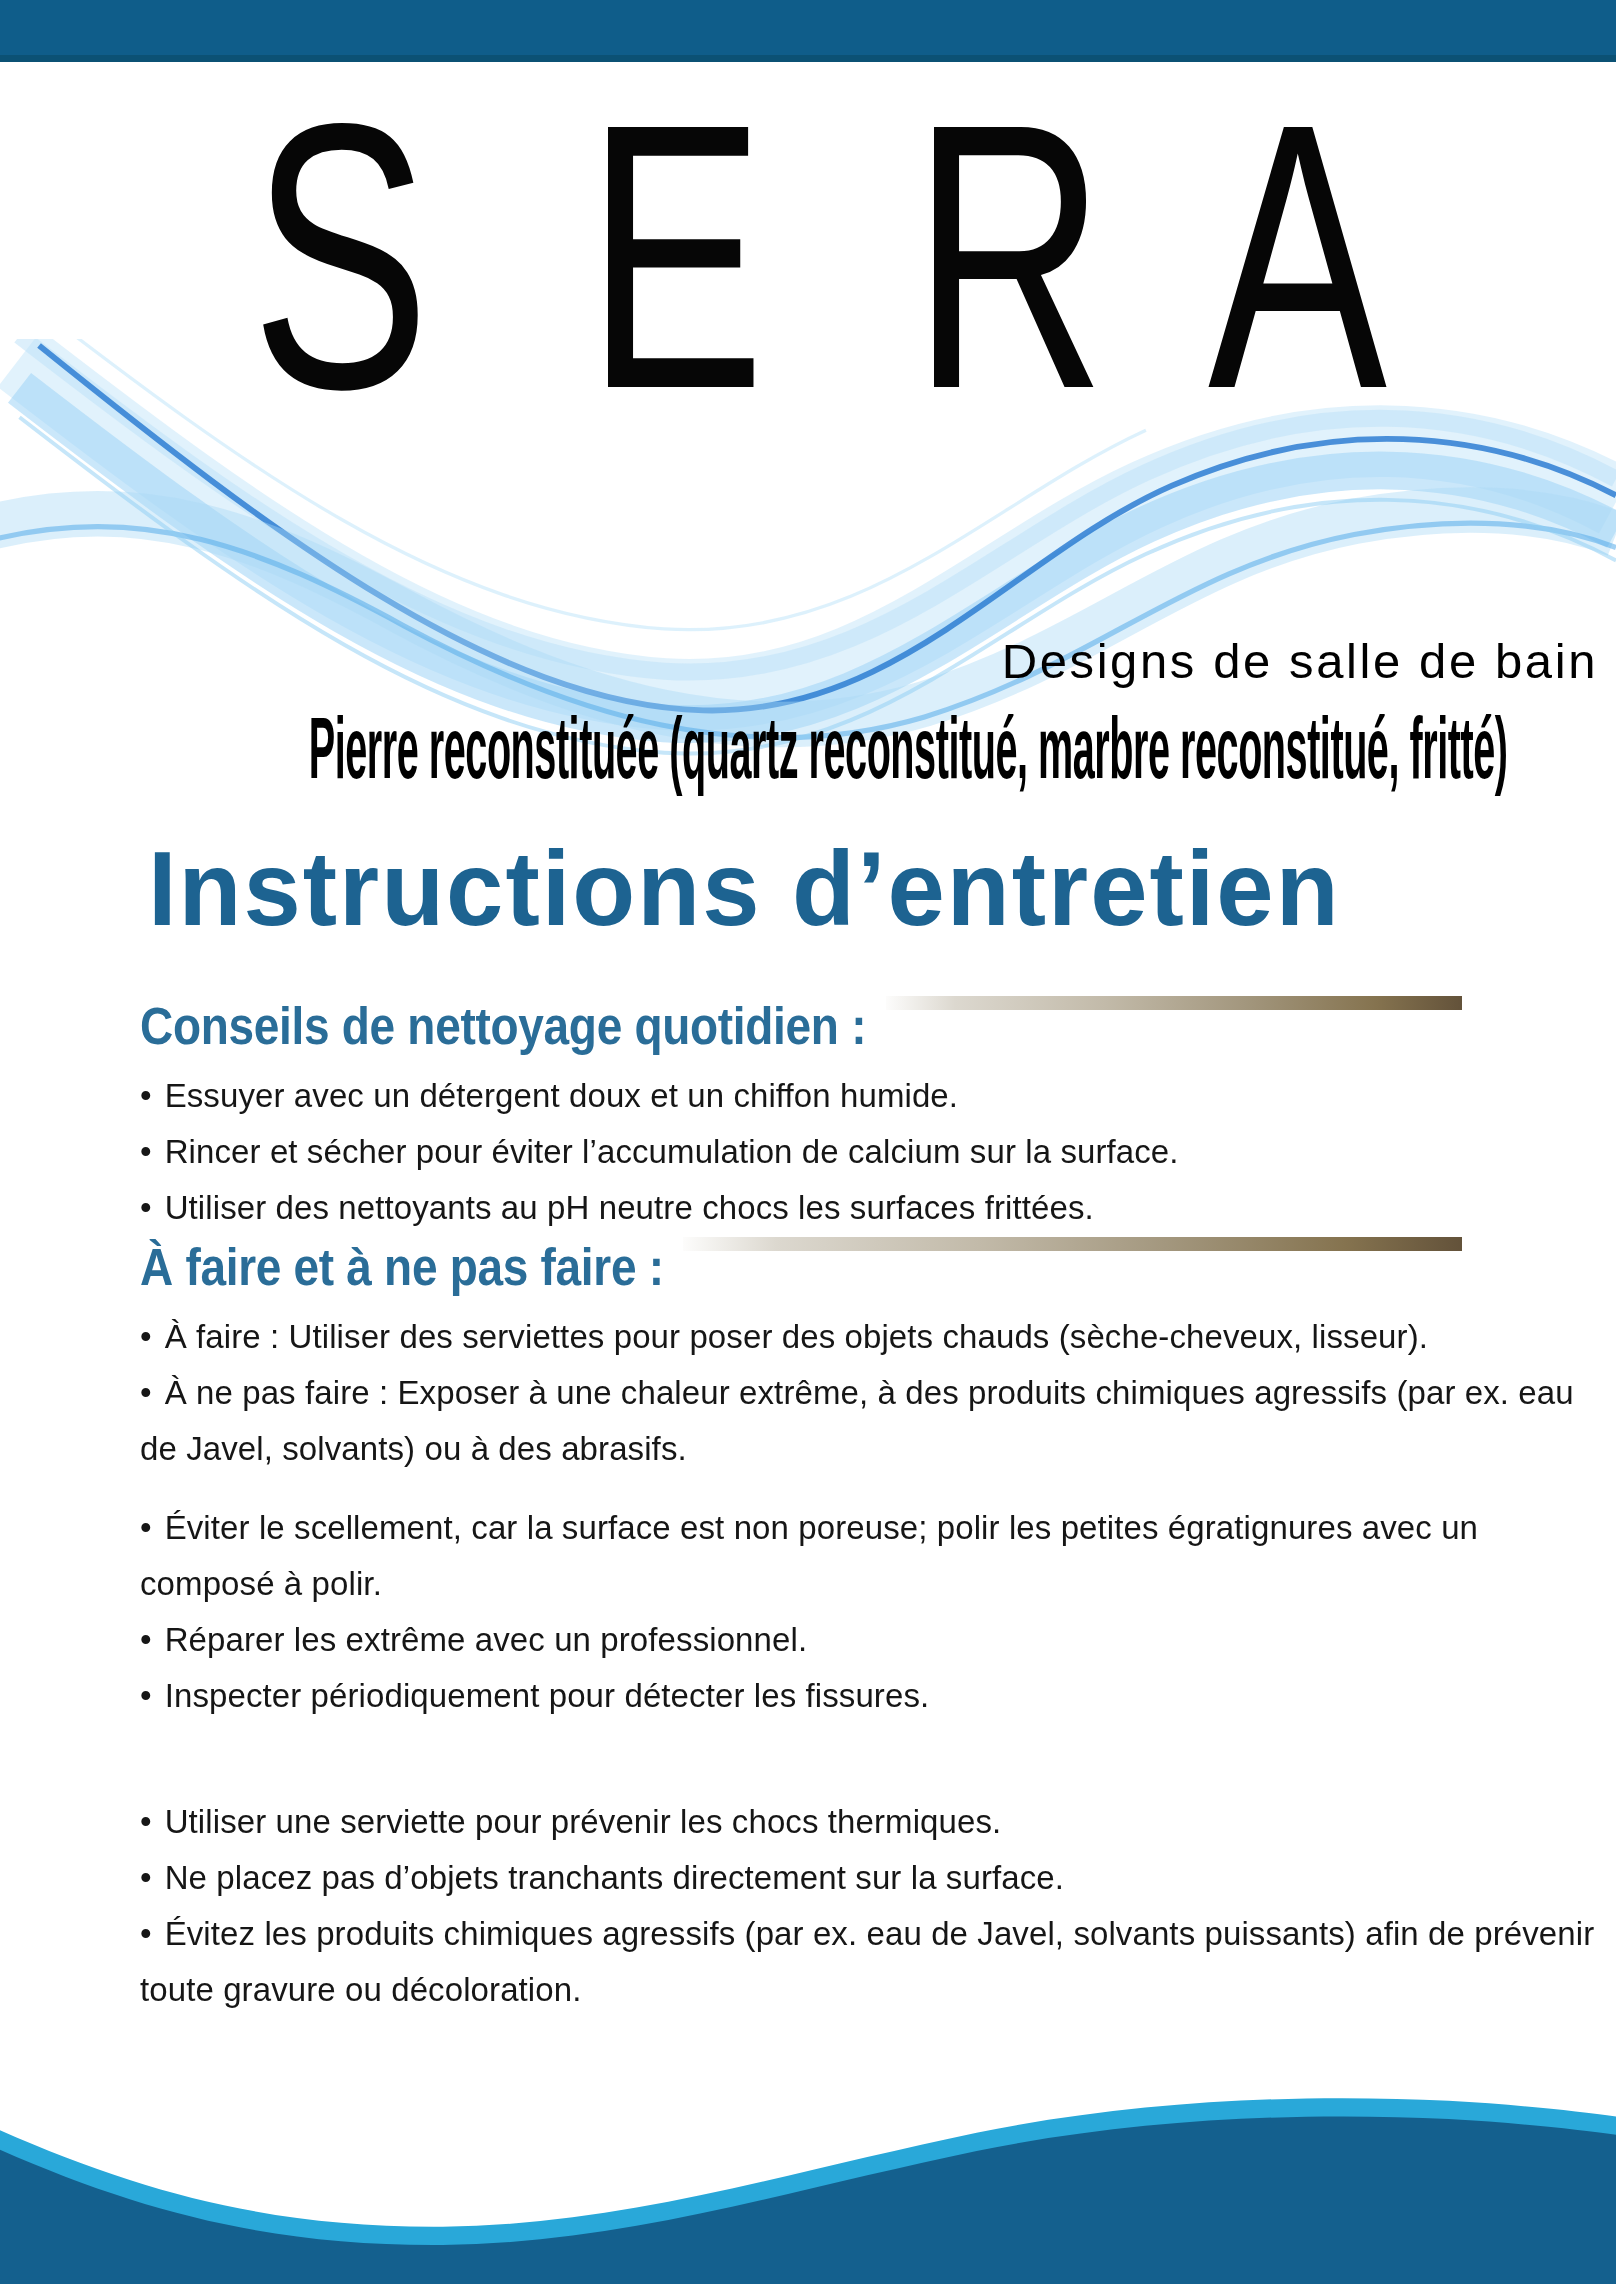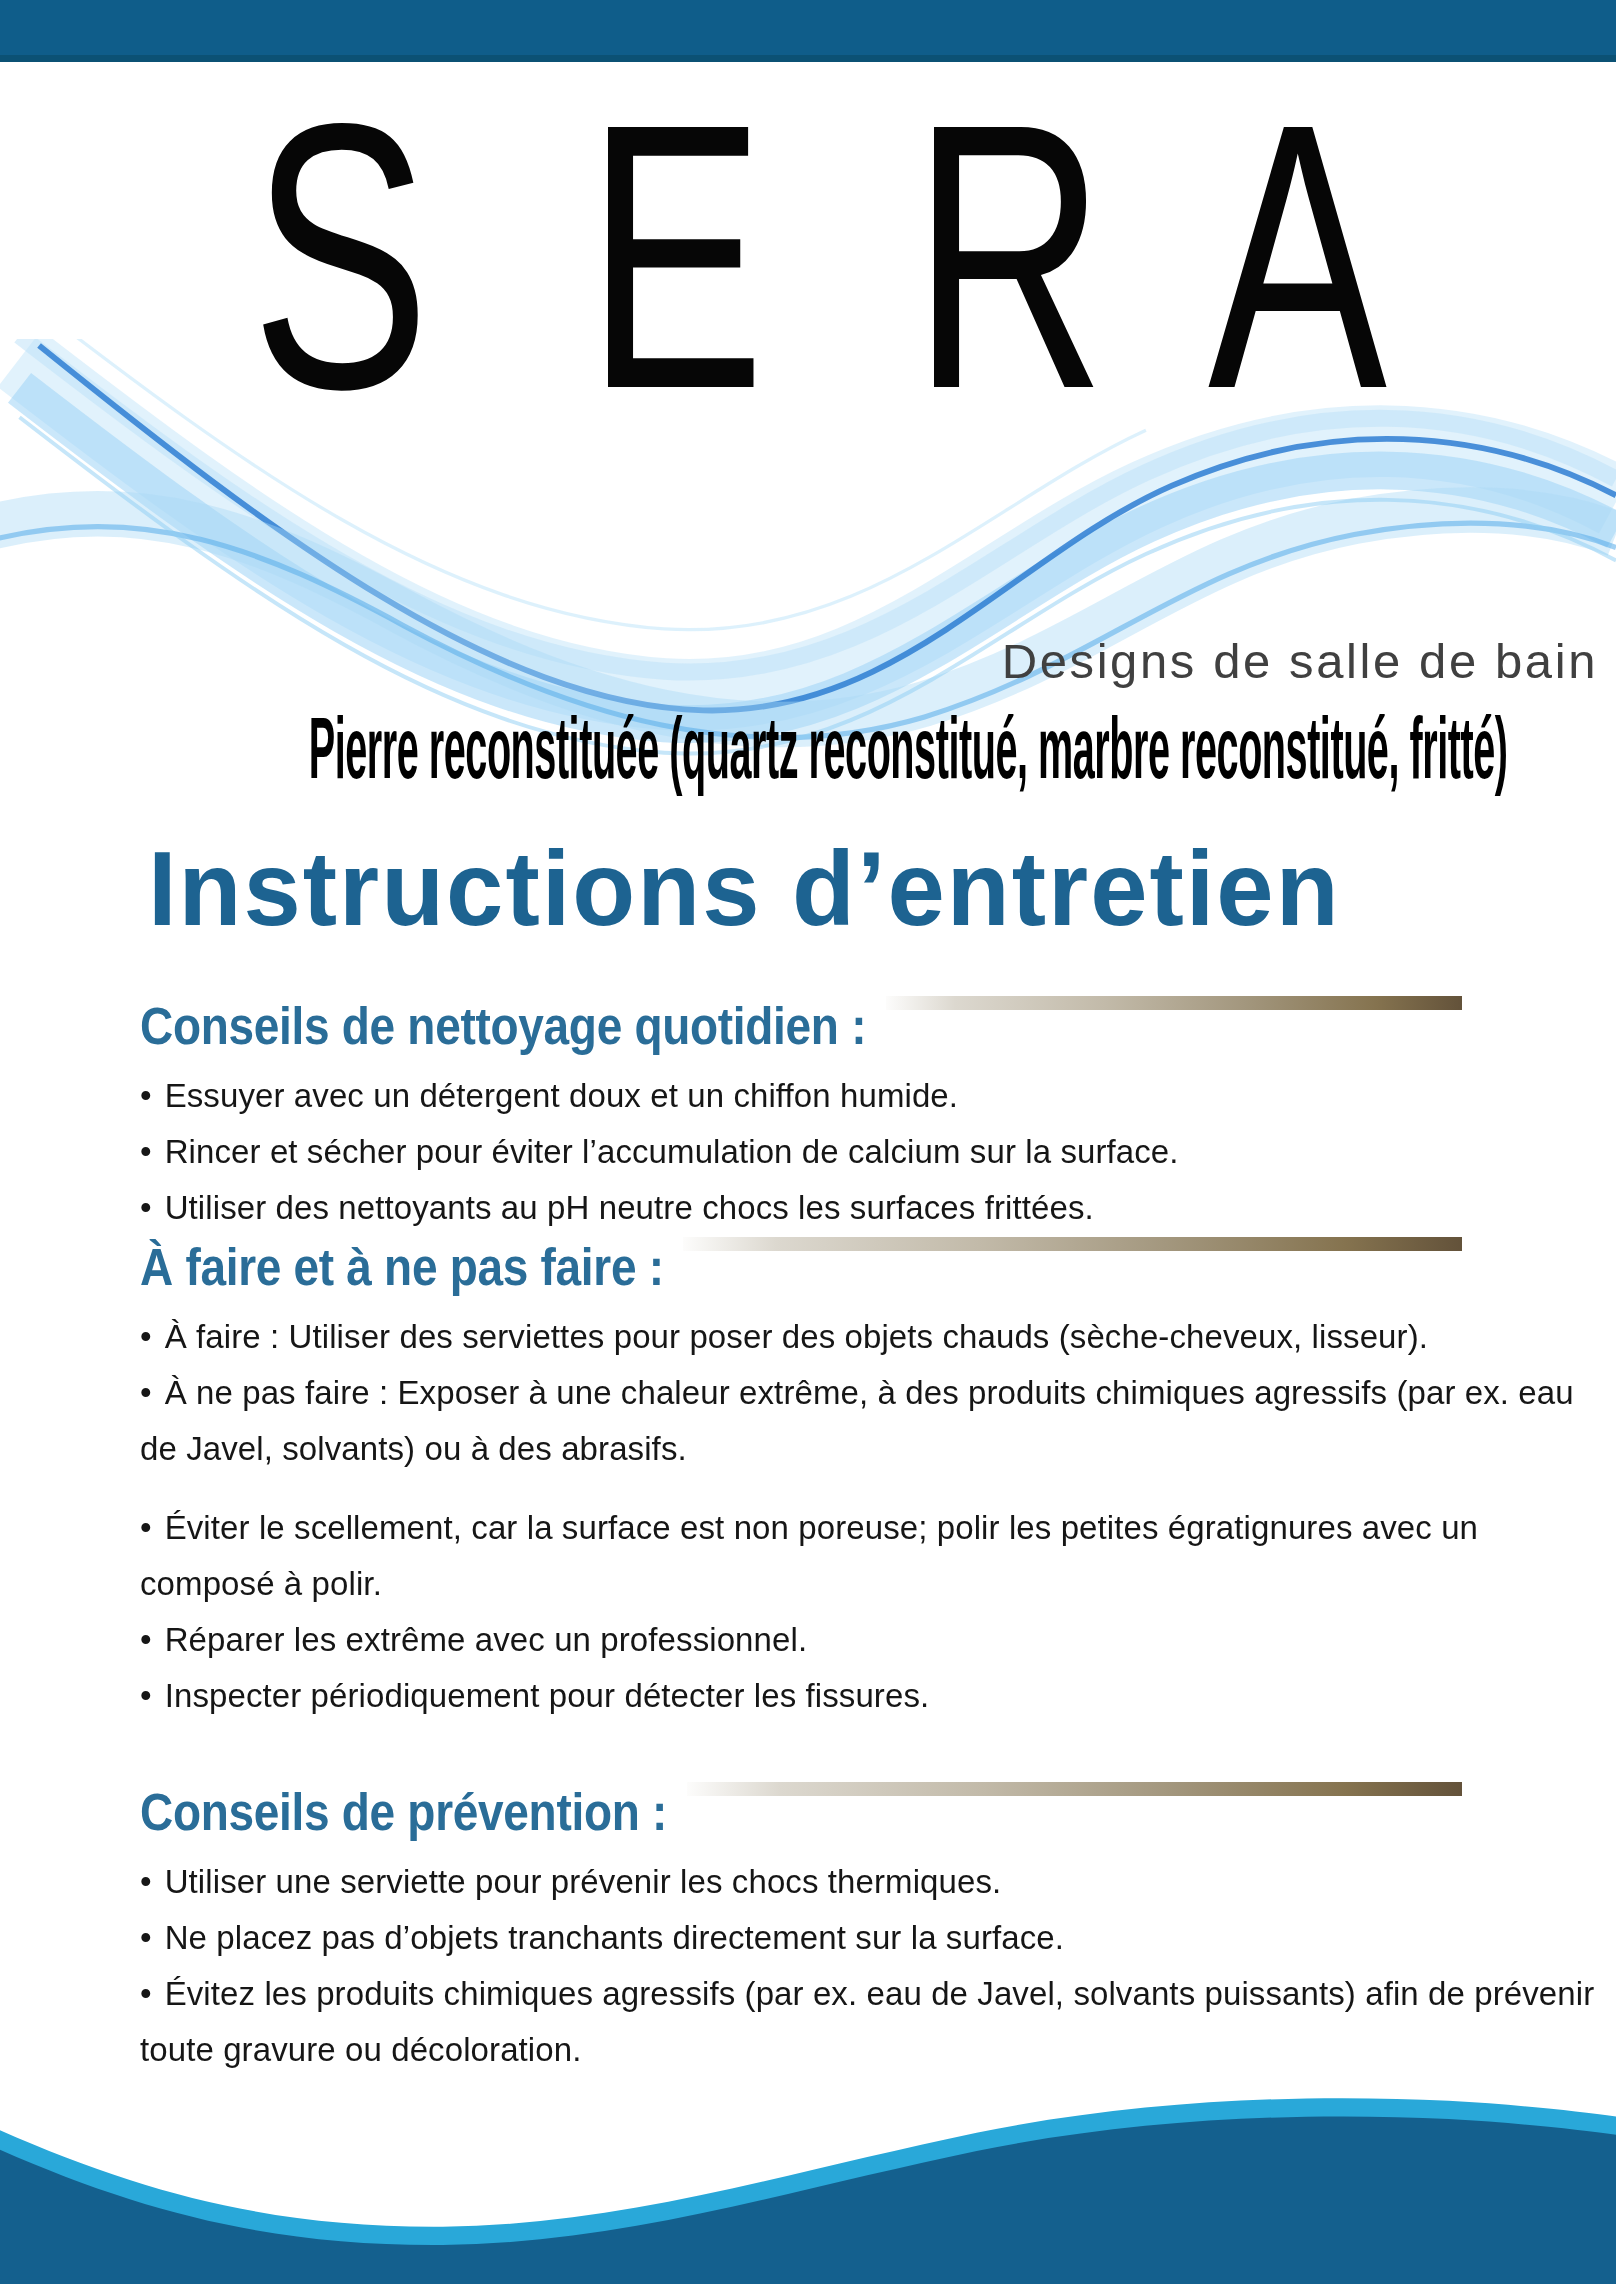--- a/index.html
+++ b/index.html
@@ -21,21 +21,21 @@
   }
   .logo-letter.l1{left:0;}
   .logo-letter.l2{left:335px;}
   .logo-letter.l3{left:661px;}
   .logo-letter.l4{left:957px;}
   
   .wave-svg{position:absolute;top:339px;left:0;width:1616px;height:430px;}
   
   .tagline{
     position:absolute;top:633px;right:18px;
-    font-size:49px;letter-spacing:2.6px;color:#404040;font-weight:400;
+    font-size:49px;letter-spacing:2.6px;color:#000000;font-weight:400;
     white-space:nowrap;
   }
   
   .headline-wrap{position:absolute;top:698px;left:0;width:100%;text-align:right;}
   .headline{
     display:inline-block;white-space:nowrap;
     font-size:60px;font-weight:700;color:#000;
     transform:scale(0.66,1.45);transform-origin:top center;
     letter-spacing:-0.7px;
   }
@@ -126,24 +126,20 @@
 
   <div class="section sec-3">
     <div class="bullets">
       <div class="bullet"><span class="marker">•</span><span>Éviter le scellement, car la surface est non poreuse; polir les petites égratignures avec un composé à polir.</span></div>
       <div class="bullet"><span class="marker">•</span><span>Réparer les extrême avec un professionnel.</span></div>
       <div class="bullet"><span class="marker">•</span><span>Inspecter périodiquement pour détecter les fissures.</span></div>
     </div>
   </div>
 
   <div class="section sec-4">
-    <div class="section-head">
-      <span class="section-heading">Conseils de prévention :</span>
-      <span class="divider-bar"></span>
-    </div>
     <div class="bullets">
       <div class="bullet"><span class="marker">•</span><span>Utiliser une serviette pour prévenir les chocs thermiques.</span></div>
       <div class="bullet"><span class="marker">•</span><span>Ne placez pas d’objets tranchants directement sur la surface.</span></div>
       <div class="bullet"><span class="marker">•</span><span>Évitez les produits chimiques agressifs (par ex. eau de Javel, solvants puissants) afin de prévenir toute gravure ou décoloration.</span></div>
     </div>
   </div>
 
   <svg class="footer-svg" viewBox="0 0 2482 290" preserveAspectRatio="none">
     <path d="M0,54 C230,155 430,204 680,202 C960,200 1210,118 1500,58 C1750,7 2010,-2 2225,9 C2335,15 2425,25 2482,33 L2482,290 L0,290 Z" fill="#29a8d9"></path>
     <path d="M0,84 C230,185 430,232 680,230 C960,228 1210,146 1500,86 C1750,35 2010,26 2225,37 C2335,43 2425,53 2482,61 L2482,290 L0,290 Z" fill="#14608e"></path>

